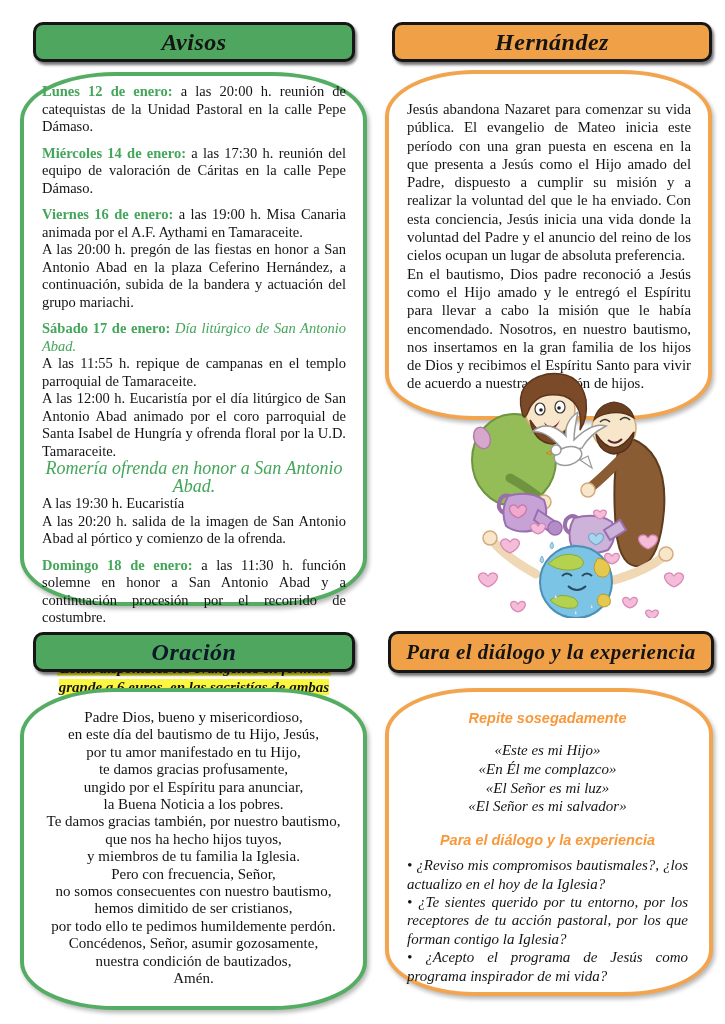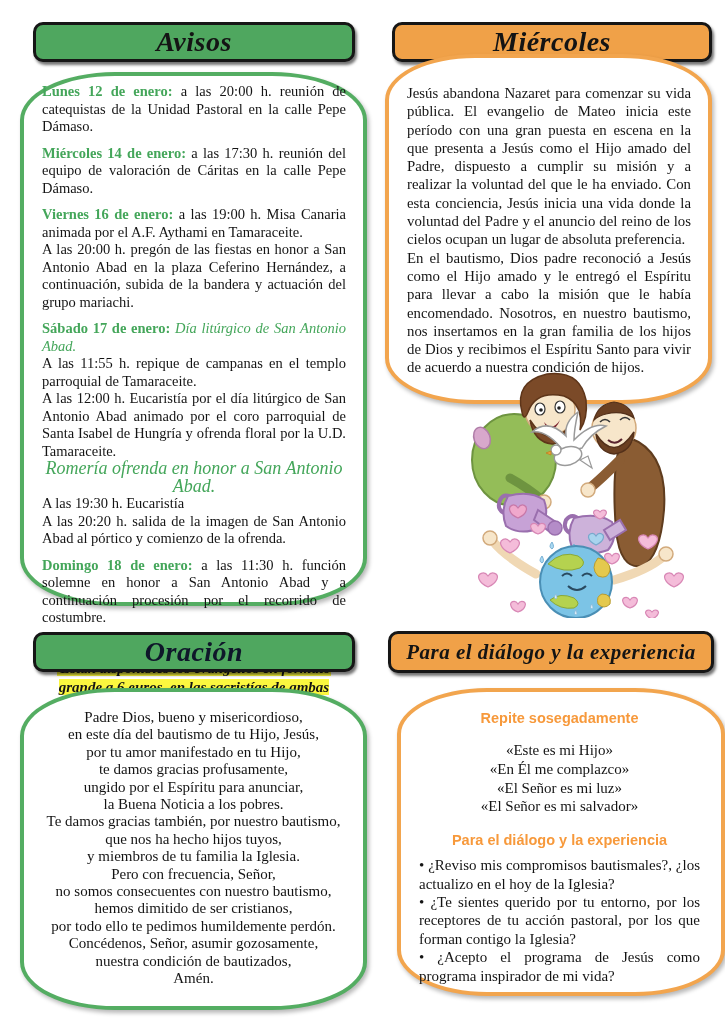--- a/index.html
+++ b/index.html
@@ -10,31 +10,31 @@
   *{margin:0;padding:0;box-sizing:border-box;}
   html,body{background:#fff;}
   .page{position:relative;width:725px;height:1024px;background:#fff;overflow:hidden;
         font-family:"Liberation Serif",serif;color:var(--ink);}
   
   .hdr{position:absolute;border:3px solid #161616;border-radius:10px;
        display:flex;align-items:center;justify-content:center;
        box-shadow:2px 3px 3px rgba(0,0,0,0.55);}
   .hdr-green{background:var(--green);}
   .hdr-orange{background:var(--orange);}
-  .hdr-text{font-weight:bold;font-style:italic;font-size:28px;letter-spacing:.5px;}
+  .hdr-text{font-weight:bold;font-style:italic;font-size:24px;letter-spacing:.5px;}
   .hdr-text.white{color:#0f172a;}
   .hdr-text.small{font-size:21px;}
   
   .panel{position:absolute;background:#fff;box-shadow:2px 3px 4px rgba(0,0,0,0.28);}
   .panel.green{border:4px solid var(--green_border);border-radius:95px/48px;}
   .panel.orange{border:4px solid var(--orange_border);border-radius:90px/46px;}
   #avisos-box{left:20px;top:72px;width:347px;height:534px;padding:7px 17px 0 18px;}
-  #reflexion-box{left:385px;top:54px;width:327px;height:350px;padding:26px 17px 0 18px;}
+  #reflexion-box{left:385px;top:70px;width:327px;height:350px;padding:26px 17px 0 18px;}
   #oracion-box{left:20px;top:688px;width:347px;height:322px;padding:17px 14px 8px 14px;}
-  #dialogo-box{left:397px;top:688px;width:328px;height:308px;padding:18px 21px 0 18px;}
+  #dialogo-box{left:385px;top:688px;width:328px;height:308px;padding:18px 21px 0 18px;font-style:italic;}
   
   .just{text-align:justify;font-size:14.5px;line-height:17.5px;}
   .gap{margin-bottom:9px;}
   .glabel{font-weight:bold;color:var(--green_text);}
   .gitalic{font-style:italic;color:var(--green_text);}
   .center{text-align:center;}
   .refl{font-size:14.8px;line-height:18.3px;text-align:justify;}
   .pray{font-size:15px;line-height:17.4px;text-align:center;}
   .hl{background:var(--highlight);padding:0 3px;}
   .hl-title{font-weight:bold;font-style:italic;color:var(--green_text);
@@ -70,21 +70,21 @@
     <p class="just">A las 19:30 h. Eucaristía</p>
     <p class="just gap">A las 20:20 h. salida de la imagen de San Antonio Abad al pórtico y comienzo de la ofrenda.</p>
     <p class="just"><b class="glabel">Domingo 18 de enero:</b><span> a las 11:30 h. función solemne en honor a San Antonio Abad y a continuación procesión por el recorrido de costumbre.</span></p>
     <div class="hl-wrap center">
       <div><span class="hl hl-title">Evangelios 2026</span></div>
       <div style="margin-top:2px;"><span class="hl hl-body">Están disponibles los evangelios en formato grande a 6 euros, en las sacristías de ambas parroquias.</span></div>
     </div>
   </div>
 
   <div class="hdr hdr-orange" style="left:392px;top:22px;width:320px;height:40px;">
-    <span class="hdr-text">Miércoles</span>
+    <span class="hdr-text">Hernández</span>
   </div>
 
   <div class="panel orange" id="reflexion-box">
     <p class="refl">Jesús abandona Nazaret para comenzar su vida pública. El evangelio de Mateo inicia este período con una gran puesta en escena en la que presenta a Jesús como el Hijo amado del Padre, dispuesto a cumplir su misión y a realizar la voluntad del que le ha enviado. Con esta conciencia, Jesús inicia una vida donde la voluntad del Padre y el anuncio del reino de los cielos ocupan un lugar de absoluta preferencia.</p>
     <p class="refl">En el bautismo, Dios padre reconoció a Jesús como el Hijo amado y le entregó el Espíritu para llevar a cabo la misión que le había encomendado. Nosotros, en nuestro bautismo, nos insertamos en la gran familia de los hijos de Dios y recibimos el Espíritu Santo para vivir de acuerdo a nuestra condición de hijos.</p>
   </div>
 
   <div id="illustration">
     <svg viewBox="0 0 248 258" width="248" height="258">
 

